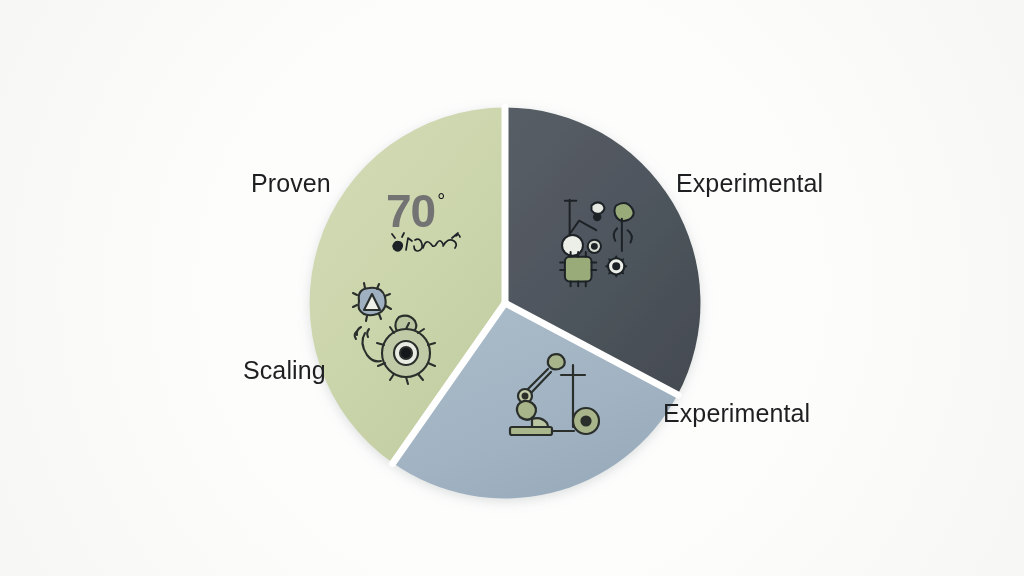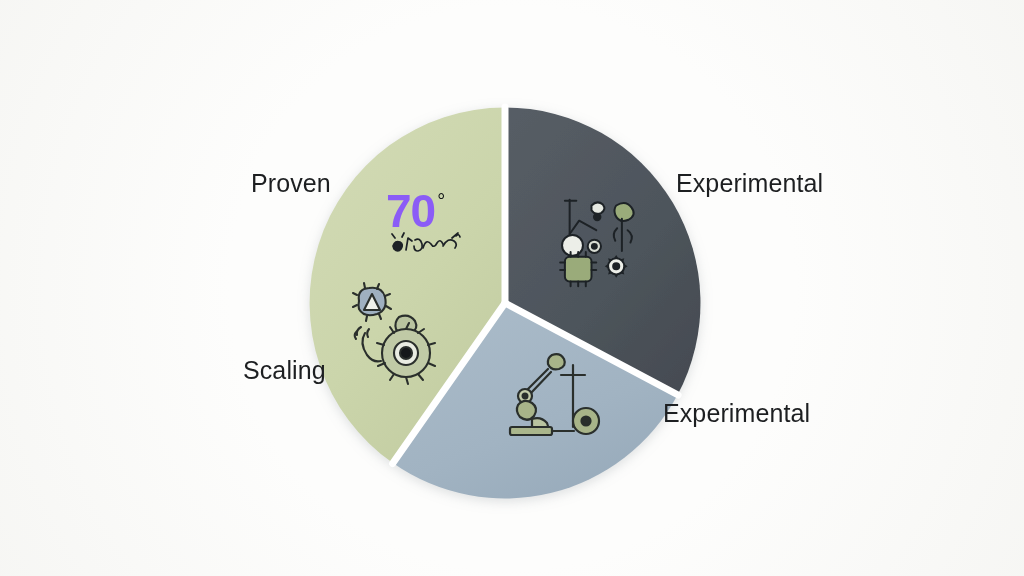--- a/index.html
+++ b/index.html
@@ -31,21 +31,21 @@
   #label-proven{left:251px;top:171px;}
   #label-scaling{left:229px;top:358px;margin-left:14px;}
   #label-exp-top{left:676px;top:171px;}
   #label-exp-bottom{left:663px;top:401px;}
 
   .value-group{
     position:absolute;left:386px;top:188px;
     text-align:left;
   }
   .value-number{
-    font-size:46px;font-weight:700;color:#8b5cf6;
+    font-size:46px;font-weight:700;color:#737373;
     line-height:1;letter-spacing:-1px;
     display:inline-block;
   }
   .value-degree{
     font-size:20px;font-weight:400;color:#15181a;
     vertical-align:top;position:relative;top:2px;left:2px;
   }
   .scribble{display:block;margin-top:-2px;margin-left:4px;}
 </style>
 </head>

